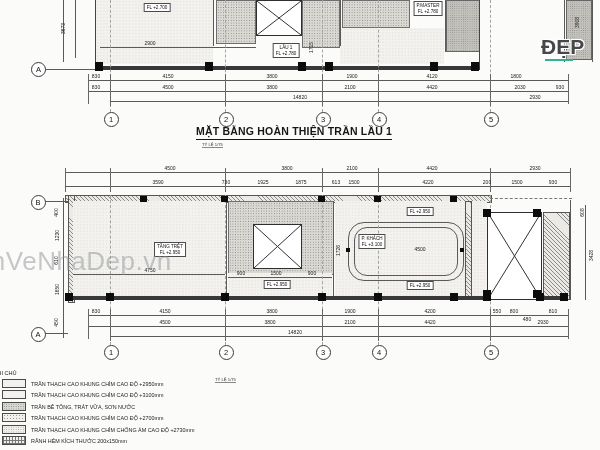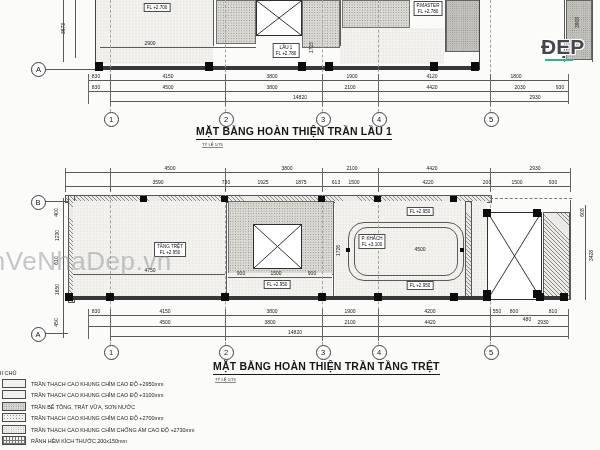--- a/index.html
+++ b/index.html
@@ -308,21 +308,20 @@
     <span class="dim" style="left:527px;top:157px">480</span>
     <span class="dim" style="left:543px;top:160px">2930</span>
     <span class="dim" style="left:295px;top:170px">14820</span>
 
     <div class="bubble" style="left:103.5px;top:185px"><span>1</span></div>
     <div class="bubble" style="left:218.5px;top:185px"><span>2</span></div>
     <div class="bubble" style="left:315.5px;top:185px"><span>3</span></div>
     <div class="bubble" style="left:371.5px;top:185px"><span>4</span></div>
     <div class="bubble" style="left:483.5px;top:185px"><span>5</span></div>
 
-    <div class="title" style="left:213px;top:200px">MẶT BẰNG HOÀN THIỆN TRẦN TẦNG TRỆT</div>
     <div class="scale" style="left:215px;top:217px">TỶ LỆ 1/75</div>
   </div>
 
   <div class="abs" style="left:0;top:368px;width:230px;height:82px">
     <div class="lghead" style="left:-7px;top:2px">GHI CHÚ</div>
     <div class="lgrow" style="left:2px;top:11px">
       <div class="lgsw"></div>
       <span class="lgtxt">TRẦN THẠCH CAO KHUNG CHÌM CAO ĐỘ +2950mm</span>
     </div>
     <div class="lgrow" style="left:2px;top:22px">

